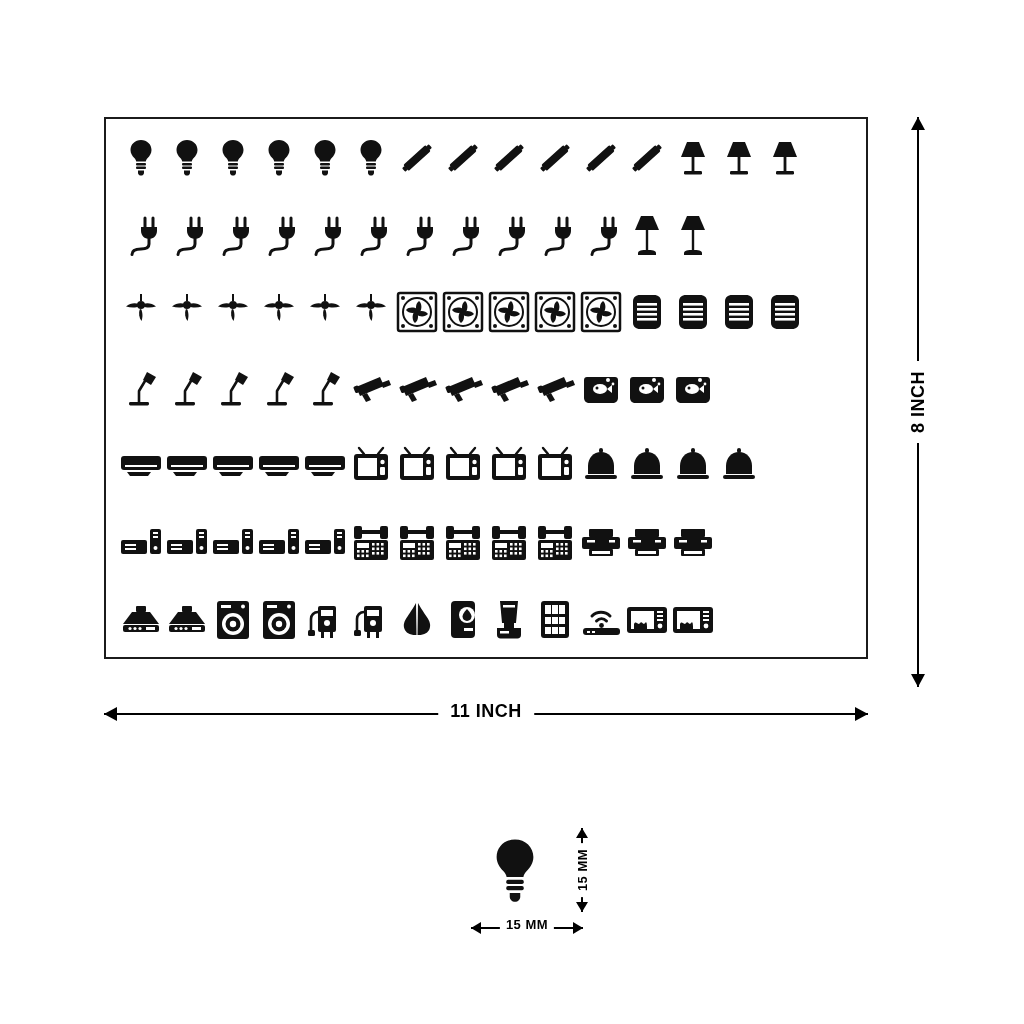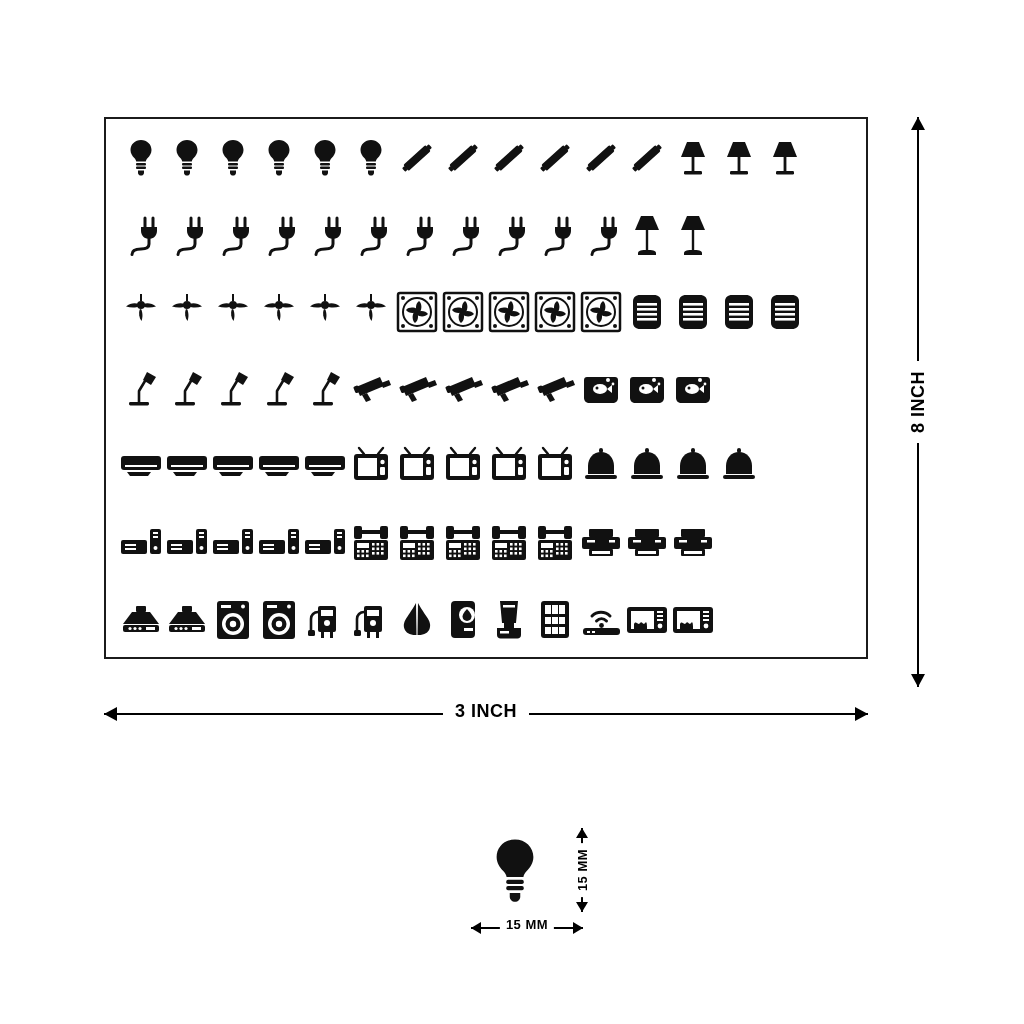--- a/index.html
+++ b/index.html
@@ -1159,21 +1159,21 @@
           <circle cx="35" cy="22" r="2.4" fill="#fff"></circle>
         </svg>
       </div>
   </div>
 </div>
 
 <div id="width-dim">
   <div class="line"></div>
   <div class="arrow-l"></div>
   <div class="arrow-r"></div>
-  <div class="txt dim-label">3 INCH</div>
+  <div class="txt dim-label">11 INCH</div>
 </div>
 
 <div id="height-dim">
   <div class="line"></div>
   <div class="arrow-t"></div>
   <div class="arrow-b"></div>
   <div class="txt dim-label">8 INCH</div>
 </div>
 
 <div id="scale-sample">

